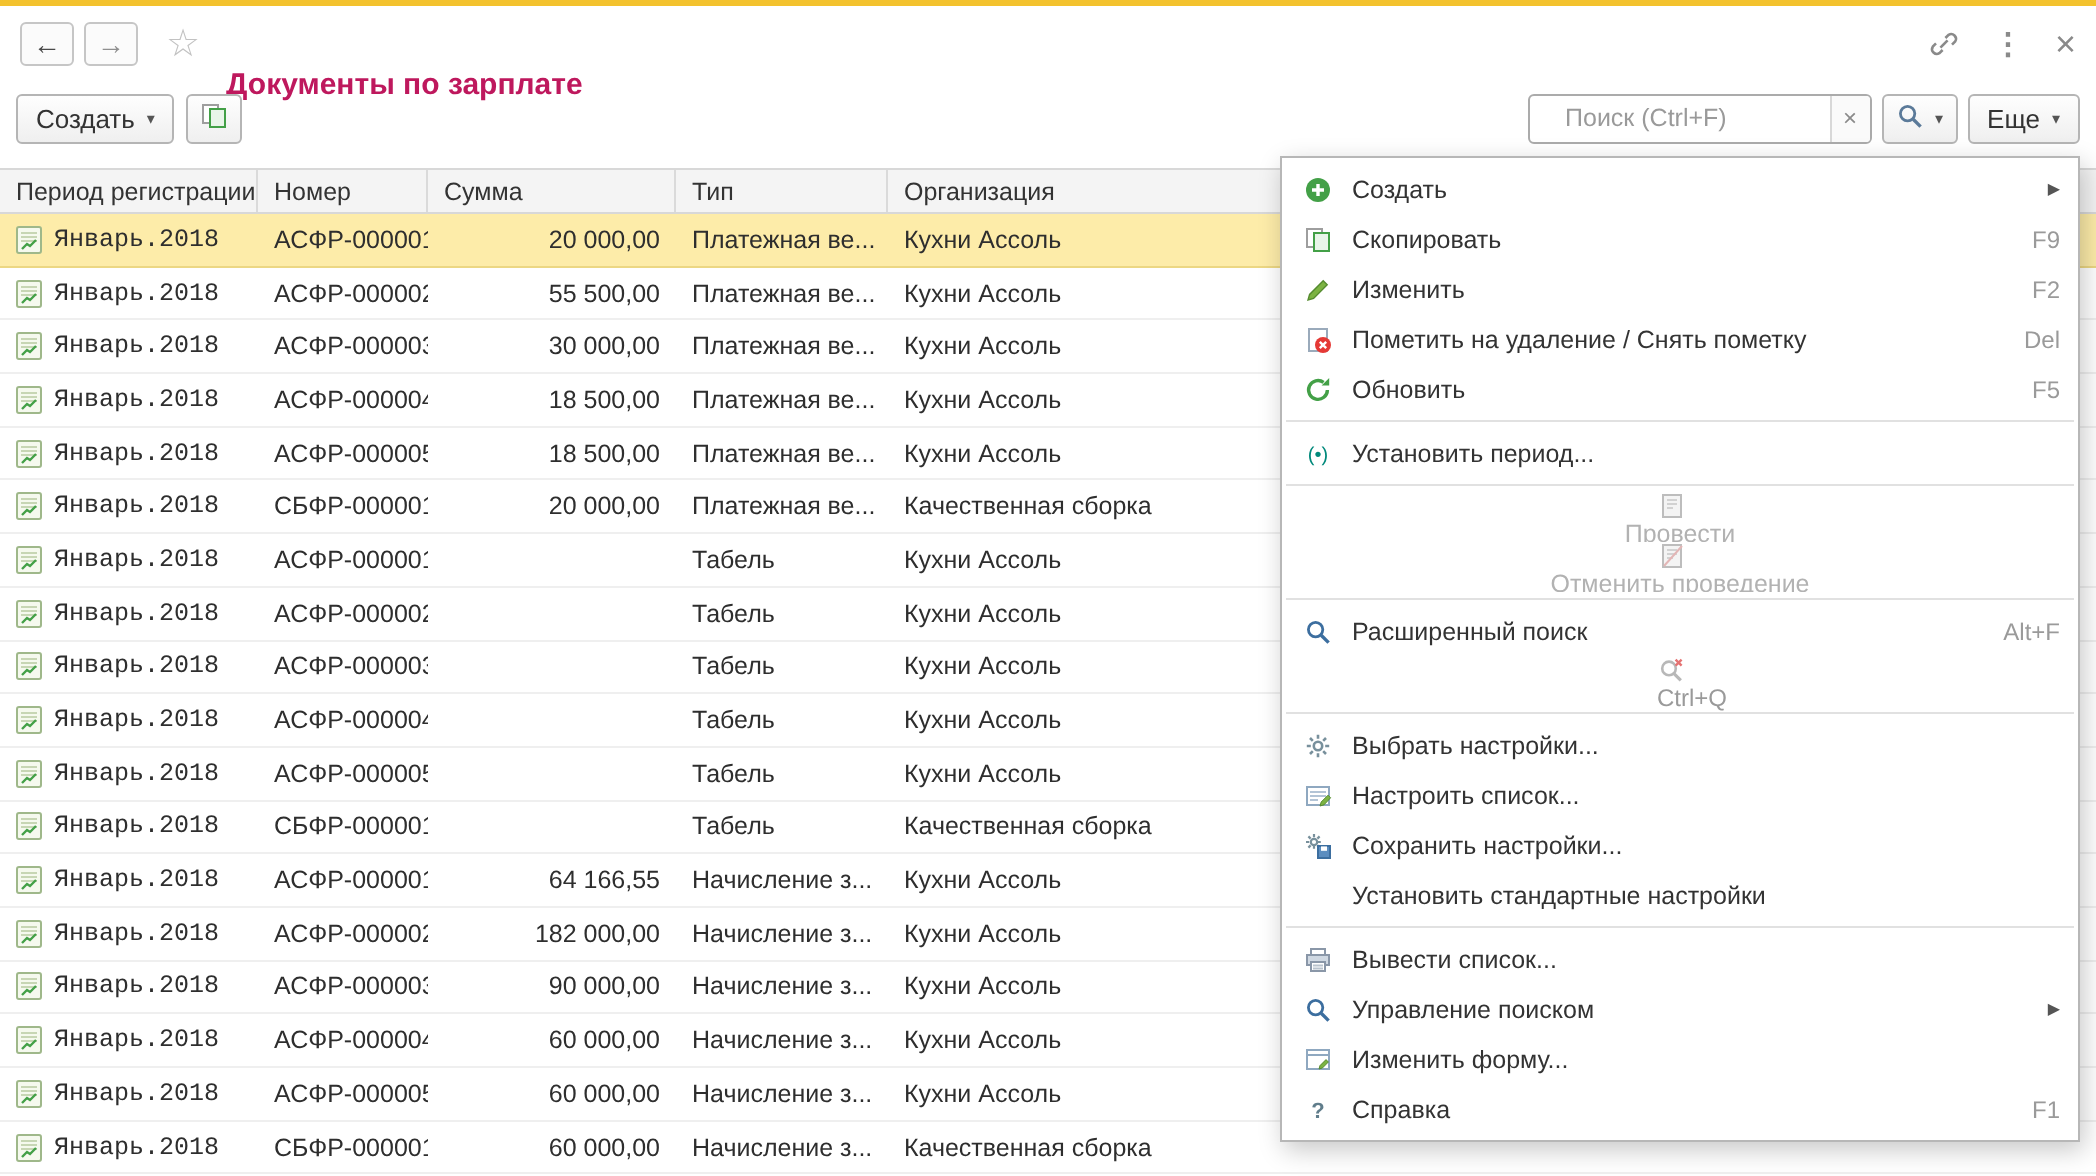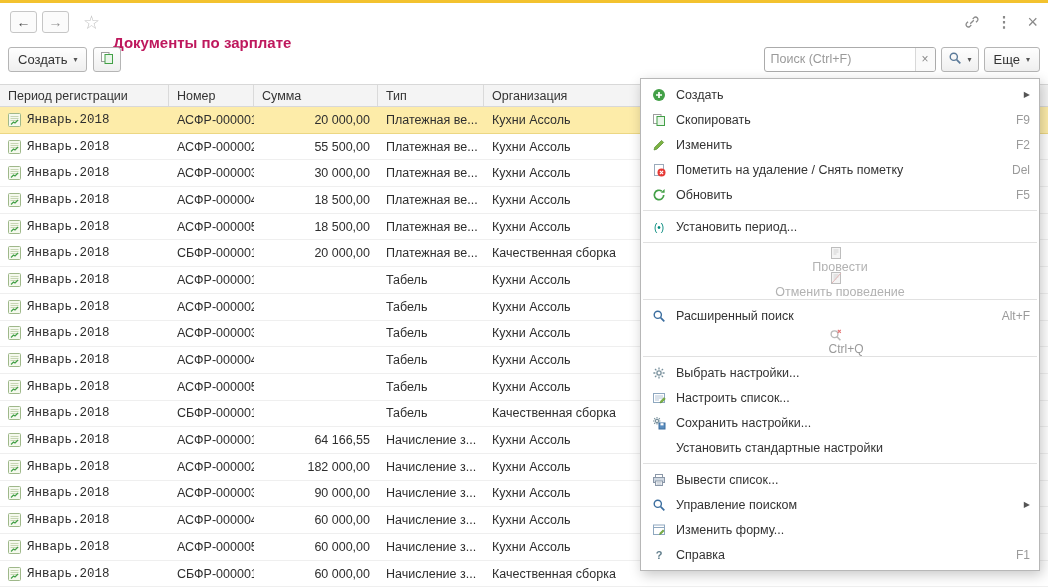--- a/index.html
+++ b/index.html
@@ -18,30 +18,30 @@
   .hicon.dots{font-size:15px;font-weight:bold;}
   .hicon.close{font-size:18px;}
   
   .toolbar{display:flex;align-items:center;height:32px;padding:2px 8px 0 8px;gap:6px;}
   .btn{height:25px;border:1px solid #b5b5b5;border-radius:3px;background:linear-gradient(#fefefe,#efefef);
        display:inline-flex;align-items:center;padding:0 9px;font-size:13px;color:#333;gap:6px;cursor:pointer;font-family:inherit;}
   .iconbtn{padding:0 6px;}
   .caret{font-size:8px;color:#555;}
   .toolbar-right{margin-left:auto;display:flex;align-items:center;gap:5px;}
   .searchbox{display:flex;align-items:center;height:23px;border:1px solid #ababab;border-radius:3px;background:#fff;width:170px;overflow:hidden;}
-  .searchbox input{border:none;outline:none;flex:1;min-width:0;padding:0 6px;font-size:12.5px;color:#3b82f6;font-family:inherit;}
+  .searchbox input{border:none;outline:none;flex:1;min-width:0;padding:0 18px;font-size:12.5px;color:#3b82f6;font-family:inherit;}
   .searchbox input::placeholder{color:#9a9a9a;}
   .search-clear{width:19px;align-self:stretch;border-left:1px solid #d8d8d8;display:flex;align-items:center;justify-content:center;
                 color:#8a8a8a;font-size:12px;cursor:pointer;background:#fafafa;}
   
   .table{position:absolute;left:0;right:0;top:84px;bottom:0;}
   .thead{display:flex;height:23px;background:#f4f4f4;border-top:1px solid #d8d8d8;border-bottom:1px solid #d8d8d8;
          font-size:12.5px;color:#333;box-sizing:border-box;}
   .th{padding:0 8px;border-right:1px solid #dadada;display:flex;align-items:center;box-sizing:border-box;white-space:nowrap;overflow:hidden;cursor:pointer;}
-  .c0{width:169px;} .c1{width:85px;} .c2{width:124px;} .c3{width:106px;} .c4{flex:1;border-right:none;}
+  .c0{width:129px;} .c1{width:85px;} .c2{width:124px;} .c3{width:106px;} .c4{flex:1;border-right:none;}
   .trow{display:flex;height:26.7px;align-items:center;font-size:12.5px;border-bottom:1px solid #efefef;box-sizing:border-box;cursor:pointer;}
   .trow.selected{background:#fdeca9;border-bottom:1px solid #ecd783;}
   .td{padding:0 8px;box-sizing:border-box;white-space:nowrap;overflow:hidden;}
   .td.c0{display:flex;align-items:flex-end;gap:6px;font-family:Liberation Mono, monospace;}
   .td.c2{text-align:right;}
   .rowic{display:inline-flex;flex:none;}
   
   .more-menu{position:absolute;top:78px;right:8px;width:400px;background:#fff;border:1px solid #b7b7b7;
              box-shadow:2px 4px 12px rgba(0,0,0,.22);padding:3px 0;z-index:10;box-sizing:border-box;}
   .menu-item{display:flex;align-items:center;height:25px;padding:0 9px;font-size:12.5px;color:#333;cursor:pointer;}

